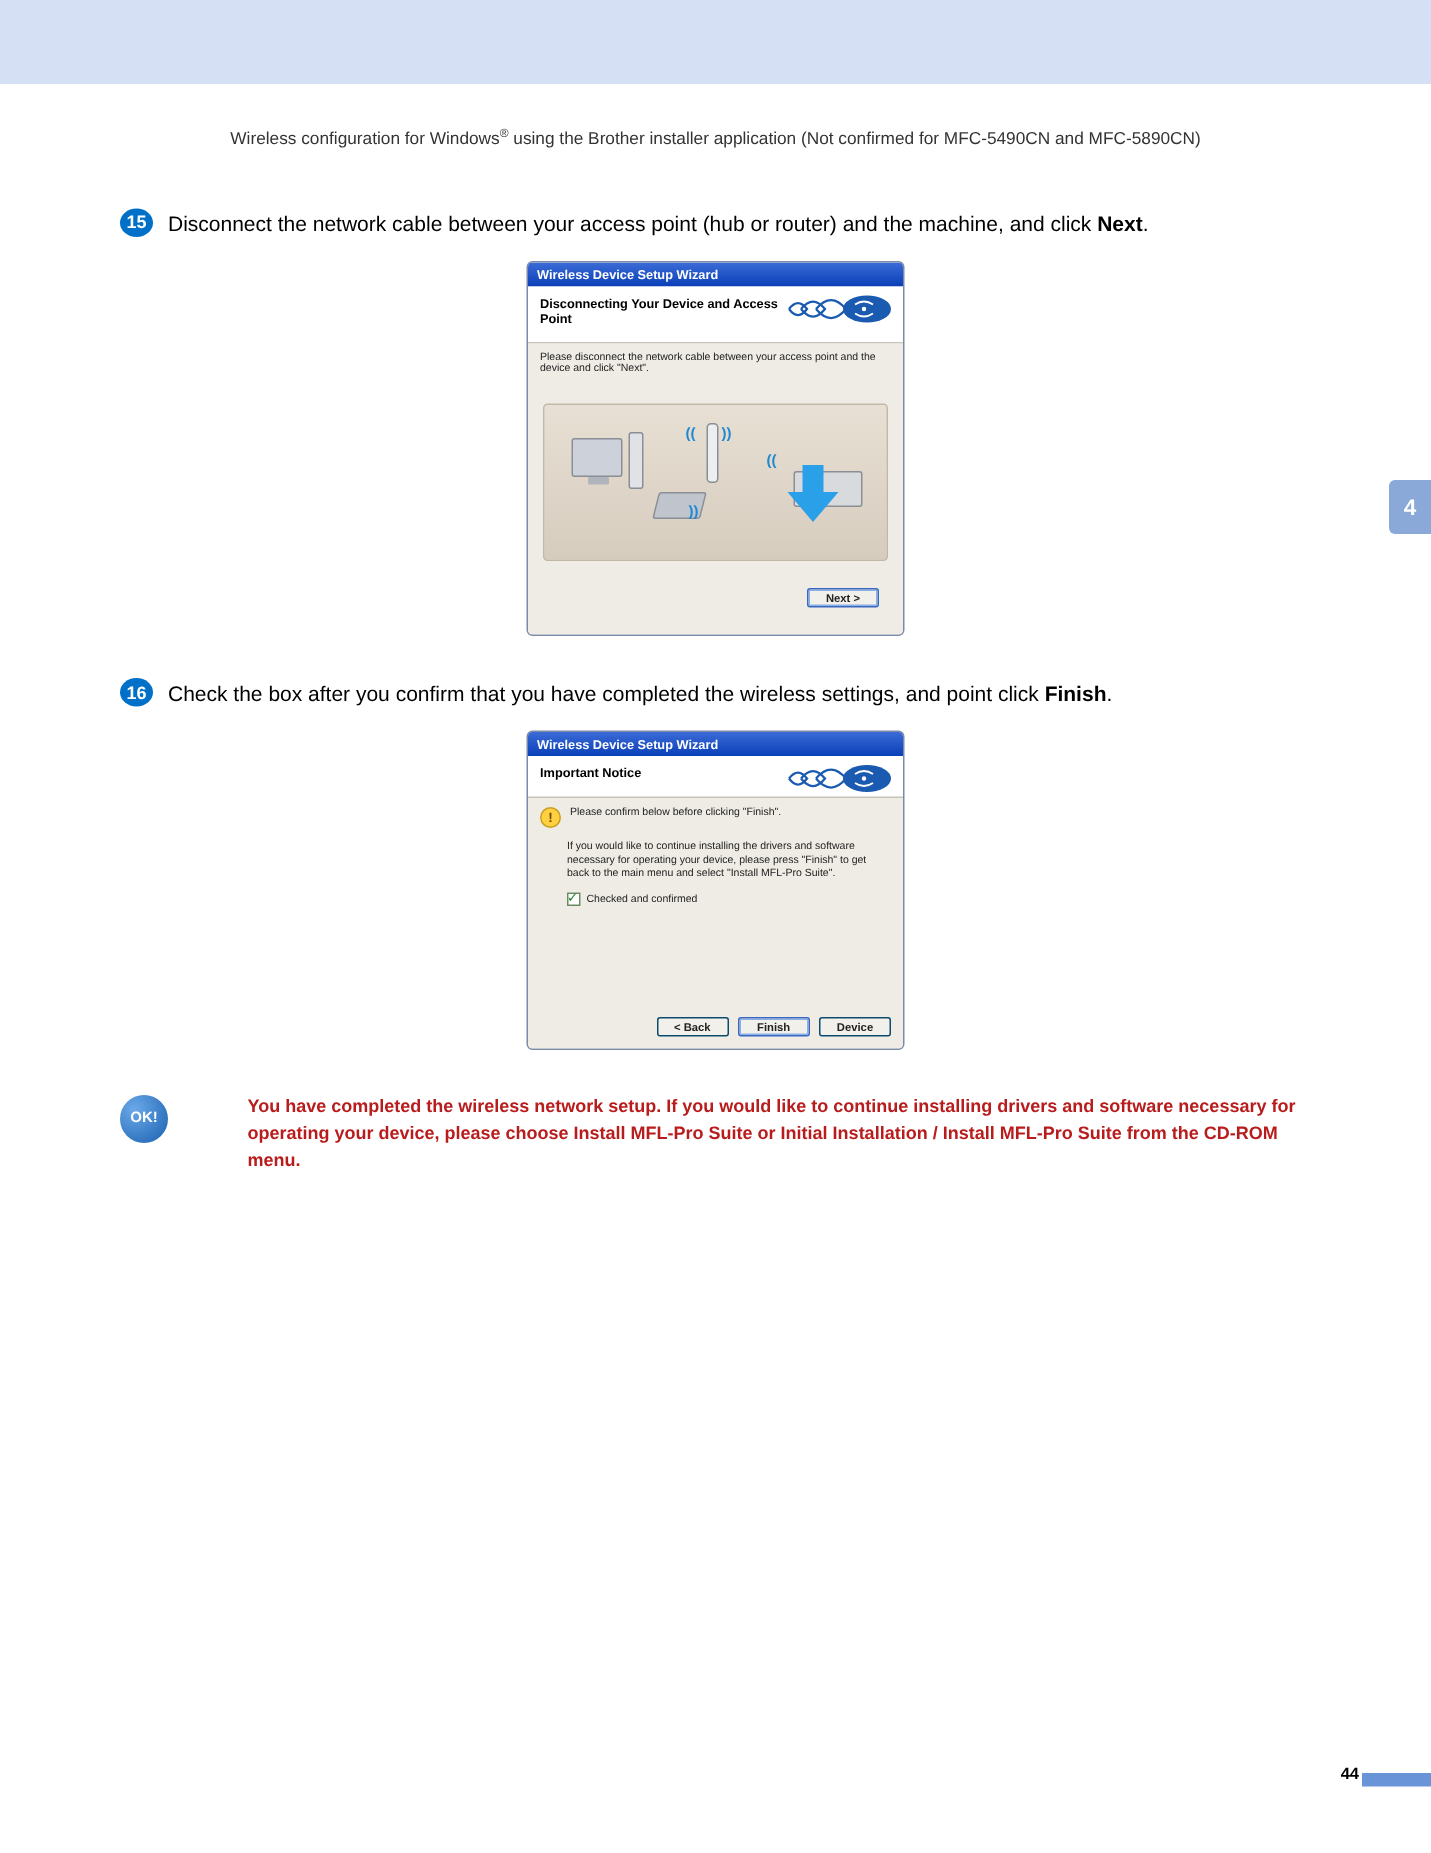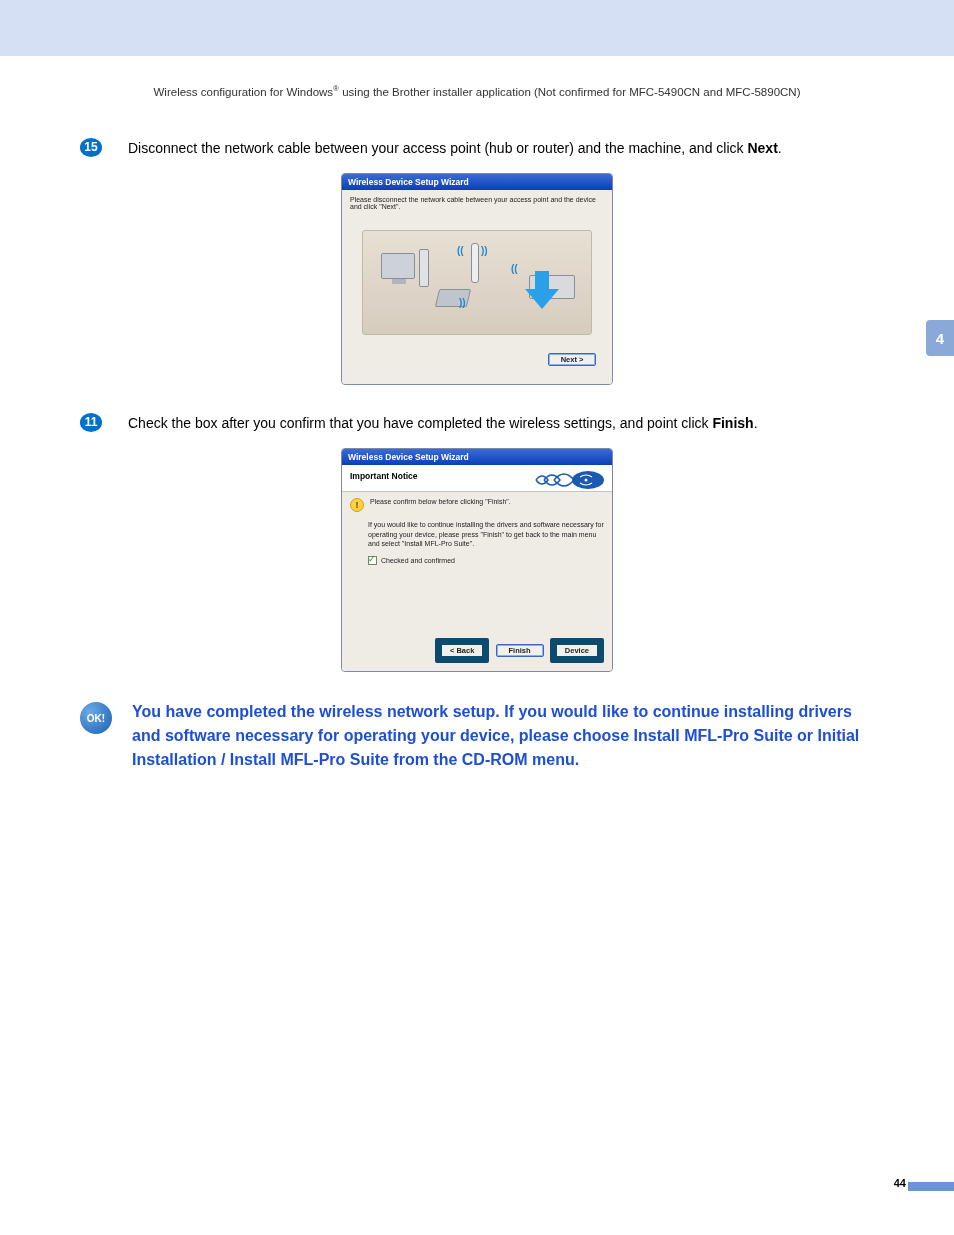--- a/index.html
+++ b/index.html
@@ -53,32 +53,32 @@
     width: 22px;
     height: 19px;
     border-radius: 50%;
     background: #0070c8;
     color: #fff;
     font-size: 12px;
     font-weight: bold;
     display: flex;
     align-items: center;
     justify-content: center;
-    margin-right: 26px;
+    margin-right: 10px;
     margin-top: 0;
   }
   .step-text {
     flex: 1;
     font-size: 14px;
     color: #000;
     line-height: 1.5;
   }
   .step-text b { font-weight: bold; }
   .wizard {
-    width: 272px;
+    width: 252px;
     margin: 8px auto 28px auto;
     border: 1px solid #7a8aa8;
     border-radius: 4px;
     overflow: hidden;
     background: #efece5;
     font-size: 8px;
   }
   .wizard-titlebar {
     background: linear-gradient(#3b6bd6, #0a3fb8);
     color: #fff;
@@ -173,21 +173,21 @@
     background: #efece5;
     padding: 6px 8px 8px 8px;
     text-align: right;
     font-weight: bold;
   }
   .wiz-btn {
     display: inline-block;
     min-width: 48px;
     padding: 1px 8px;
     background: #f2f0ea;
-    border: 7px solid #0c4a6e;
+    border: 1px solid #0c4a6e;
     border-radius: 2px;
     font-size: 7.5px;
     color: #222;
     text-align: center;
     margin-left: 4px;
   }
   .wiz-btn.primary {
     border: 1.5px solid #3a68c0;
     box-shadow: 0 0 0 1px #8ab0e8 inset;
   }
@@ -248,24 +248,25 @@
     background: radial-gradient(circle at 30% 30%, #6aa8e8, #1a60b0);
     color: #fff;
     font-size: 10px;
     font-weight: bold;
     display: flex; align-items: center; justify-content: center;
     margin-right: 20px;
     margin-top: 2px;
   }
   .ok-text {
     flex: 1;
-    font-size: 16px;
-    font-weight: bold;
-    color: #1d4ed8;
+    font-size: 12px;
+    font-weight: bold;
+    color: #b91c1c;
     line-height: 1.5;
+    margin-left: 33px;
   }
   .page-num {
     position: absolute;
     right: 48px;
     bottom: 46px;
     font-size: 11px;
     font-weight: bold;
     color: #000;
   }
   .page-bar {
@@ -292,20 +293,31 @@
 
   <div class="step">
     <div class="step-num">15</div>
     <div class="step-text">
       <span>Disconnect the network cable between your access point (hub or router) and the machine, and click </span><b>Next</b><span>.</span>
     </div>
   </div>
 
   <div class="wizard">
     <div class="wizard-titlebar">Wireless Device Setup Wizard</div>
+    <div class="wizard-header">
+      <div class="wizard-header-title">Disconnecting Your Device and Access Point</div>
+      <svg class="wizard-waves" viewBox="0 0 78 22">
+        <ellipse cx="60" cy="11" rx="16" ry="9" fill="#1a5ab0"></ellipse>
+        <path d="M8 11 Q14 3 20 11 Q14 19 8 11" fill="none" stroke="#1a5ab0" stroke-width="1.5"></path>
+        <path d="M16 11 Q24 1 32 11 Q24 21 16 11" fill="none" stroke="#1a5ab0" stroke-width="1.5"></path>
+        <path d="M26 11 Q36 -1 46 11 Q36 23 26 11" fill="none" stroke="#1a5ab0" stroke-width="1.5"></path>
+        <path d="M52 8 Q58 4 64 8 M52 14 Q58 18 64 14" fill="none" stroke="#fff" stroke-width="1.2"></path>
+        <circle cx="58" cy="11" r="1.5" fill="#fff"></circle>
+      </svg>
+    </div>
     <div class="wizard-body">
       <div class="wizard-instr">Please disconnect the network cable between your access point and the device and click "Next".</div>
       <div class="illus-box">
         <div class="dev monitor"></div>
         <div class="dev tower"></div>
         <div class="dev router"></div>
         <div class="dev laptop"></div>
         <div class="dev printer"></div>
         <span class="signal sig1">((</span>
         <span class="signal sig2">))</span>
@@ -313,21 +325,21 @@
         <span class="signal sig4">))</span>
         <div class="arrow-down"></div>
       </div>
       <div class="wizard-footer">
         <span class="wiz-btn primary">Next &gt;</span>
       </div>
     </div>
   </div>
 
   <div class="step">
-    <div class="step-num">11</div>
+    <div class="step-num">16</div>
     <div class="step-text">
       <span>Check the box after you confirm that you have completed the wireless settings, and point click </span><b>Finish</b><span>.</span>
     </div>
   </div>
 
   <div class="wizard">
     <div class="wizard-titlebar">Wireless Device Setup Wizard</div>
     <div class="wizard-header">
       <div class="wizard-header-title">Important Notice</div>
       <svg class="wizard-waves" viewBox="0 0 78 22">

